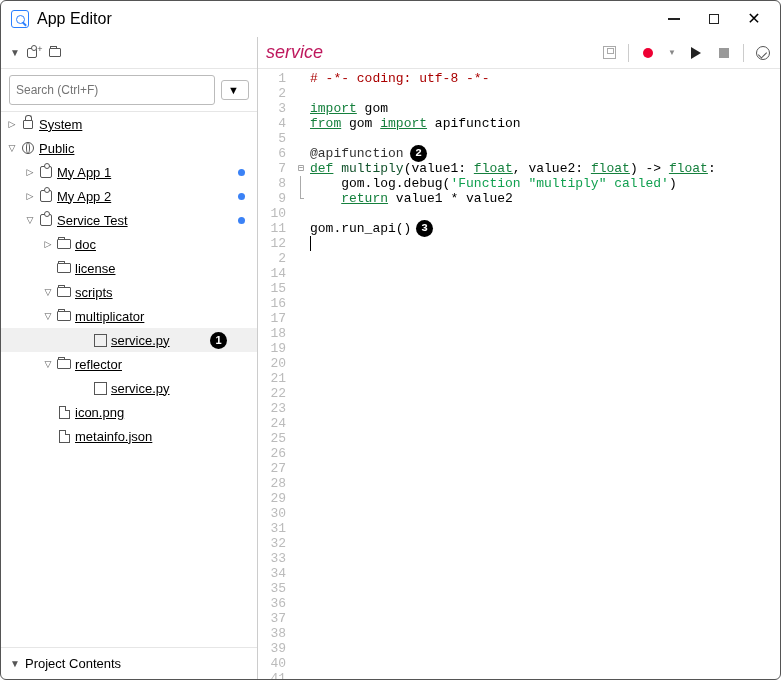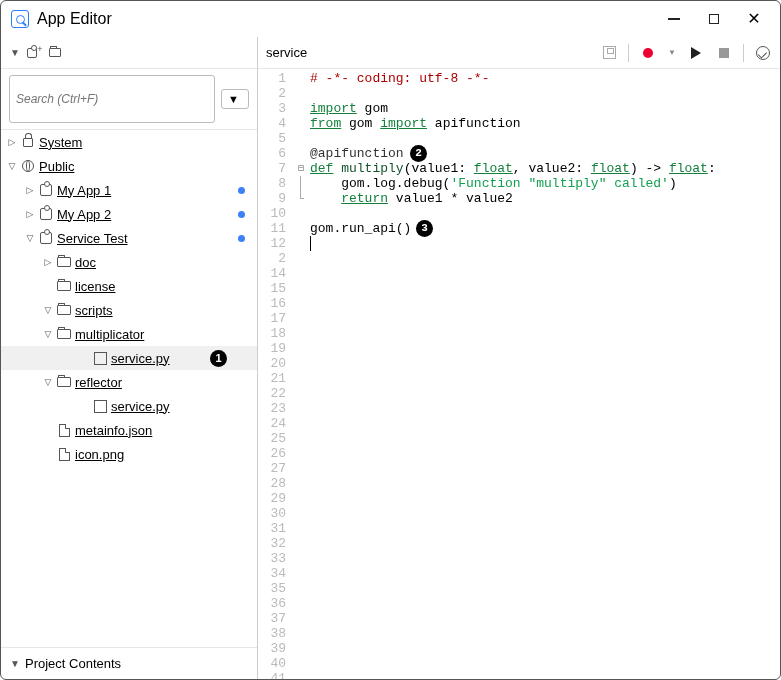--- a/index.html
+++ b/index.html
@@ -14,21 +14,21 @@
 .winbtn .min { width:12px; height:1.5px; background:#222; }
 .winbtn .max { width:10px; height:10px; border:1.5px solid #222; }
 .winbtn .cls { font-size:16px; line-height:1; }
 .split { display:flex; flex:1; min-height:0; }
 .sidebar { width: 257px; border-right: 1px solid #ccc; display:flex; flex-direction:column; min-height:0; }
 .section-header { height: 32px; display:flex; align-items:center; padding: 0 8px; border-bottom:1px solid #e6e6e6; }
 .section-header .arrow { width:12px; text-align:center; font-size:10px; color:#555; margin-right:4px; }
 .section-header .label { flex:1; font-size:13px; }
 .section-header .ico { width:20px; height:20px; display:flex; align-items:center; justify-content:center; color:#555; }
 .searchrow { display:flex; align-items:center; padding:6px 8px; gap:6px; border-bottom:1px solid #e6e6e6; }
-.searchrow input { flex:1; border:1px solid #bbb; border-radius:3px; padding:16px 6px; font-size:12px; background:#fff;font-style:italic; }
+.searchrow input { flex:1; border:1px solid #bbb; border-radius:3px; padding:7px 6px; font-size:12px; background:#fff; }
 .filterbtn { border:1px solid #bbb; border-radius:3px; padding:3px 6px; display:flex; align-items:center; gap:3px; font-size:11px; background:#fff; }
 .tree { flex:1; overflow-y:auto; overflow-x:hidden; position:relative; }
 .tree::-webkit-scrollbar { width:10px; }
 .tree::-webkit-scrollbar-thumb { background:#ccc; border-radius:5px; }
 .row { height:24px; display:flex; align-items:center; padding-right:8px; white-space:nowrap; position:relative; }
 .row.selected { background:#f0f0f0; }
 .row .exp { width:14px; text-align:center; font-size:9px; color:#555; }
 .row .exp.none { visibility:hidden; }
 .row .ic { width:18px; display:flex; align-items:center; justify-content:center; }
 .row .lbl { margin-left:2px;text-decoration:underline; }
@@ -37,21 +37,21 @@
 .folder-ic { width:14px; height:10px; border:1.3px solid #555; border-radius:1px; position:relative; }
 .folder-ic::before { content:""; position:absolute; top:-3px; left:0; width:5px; height:2px; border:1.3px solid #555; border-bottom:none; border-radius:1px 1px 0 0; }
 .lock-ic { width:10px; height:9px; border:1.3px solid #555; border-radius:1px; position:relative; }
 .lock-ic::before { content:""; position:absolute; top:-6px; left:1px; width:5px; height:5px; border:1.3px solid #555; border-bottom:none; border-radius:3px 3px 0 0; }
 .puzzle-ic { width:12px; height:12px; border:1.3px solid #555; border-radius:2px; position:relative; }
 .puzzle-ic::before { content:""; position:absolute; top:-4px; left:3px; width:4px; height:4px; border:1.3px solid #555; border-radius:50%; background:#fff; }
 .file-ic { width:11px; height:13px; border:1.3px solid #555; position:relative; }
 .file-ic::before { content:""; position:absolute; top:-1px; right:-1px; width:4px; height:4px; border-left:1.3px solid #555; border-bottom:1.3px solid #555; background:#fff; }
 .pyfile-ic { width:13px; height:13px; border:1.3px solid #555; position:relative; font-size:6px; display:flex; align-items:flex-end; justify-content:center; }
 .editor-header { height:32px; display:flex; align-items:center; border-bottom:1px solid #e6e6e6; padding:0 8px; gap:10px; }
-.editor-header .fname { flex:1; font-size:13px; color:#000000; }
+.editor-header .fname { flex:1; font-size:18px; color:#be185d;font-style:italic; }
 .eh-ico { width:18px; height:18px; display:flex; align-items:center; justify-content:center; color:#555; }
 .eh-sep { width:1px; height:18px; background:#ccc; }
 .rec { width:10px; height:10px; border-radius:50%; background:#e03; }
 .stop { width:10px; height:10px; background:#999; }
 .play { width:0; height:0; border-left:10px solid #222; border-top:6px solid transparent; border-bottom:6px solid transparent; }
 .check-ic { width:14px; height:14px; border:1.3px solid #555; border-radius:50%; position:relative; }
 .check-ic::after { content:""; position:absolute; left:3px; top:3px; width:4px; height:7px; border-right:1.5px solid #555; border-bottom:1.5px solid #555; transform:rotate(45deg); }
 .save-ic { width:13px; height:13px; border:1.3px solid #aaa; position:relative; }
 .save-ic::before { content:""; position:absolute; top:1px; left:3px; width:5px; height:4px; border:1px solid #aaa; }
 .code { flex:1; display:flex; font-family: Consolas, "Courier New", monospace; font-size:13px; overflow:hidden; position:relative; }
@@ -194,28 +194,28 @@
           <span class="ic">
             <span class="pyfile-ic"></span>
           </span>
           <span class="lbl">service.py</span>
         </div>
       <div class="row" style="padding-left:40px;">
           <span class="exp none">▷</span>
           <span class="ic">
             <span class="file-ic"></span>
           </span>
+          <span class="lbl">icon.png</span>
+        </div>
+      <div class="row" style="padding-left:40px;">
+          <span class="exp none">▷</span>
+          <span class="ic">
+            <span class="file-ic"></span>
+          </span>
           <span class="lbl">metainfo.json</span>
-        </div>
-      <div class="row" style="padding-left:40px;">
-          <span class="exp none">▷</span>
-          <span class="ic">
-            <span class="file-ic"></span>
-          </span>
-          <span class="lbl">icon.png</span>
         </div>
     </div>
     <div class="section-header" style="border-top:1px solid #e6e6e6;border-bottom:none;">
       <span class="arrow">▼</span>
       <span class="label">Project Contents</span>
     </div>
   </div>
 
   <div class="editor">
     <div class="editor-header">

